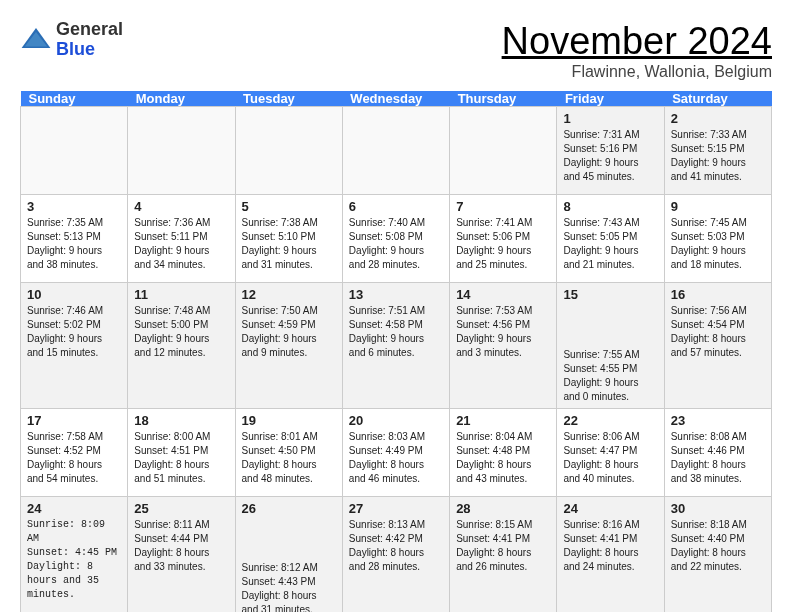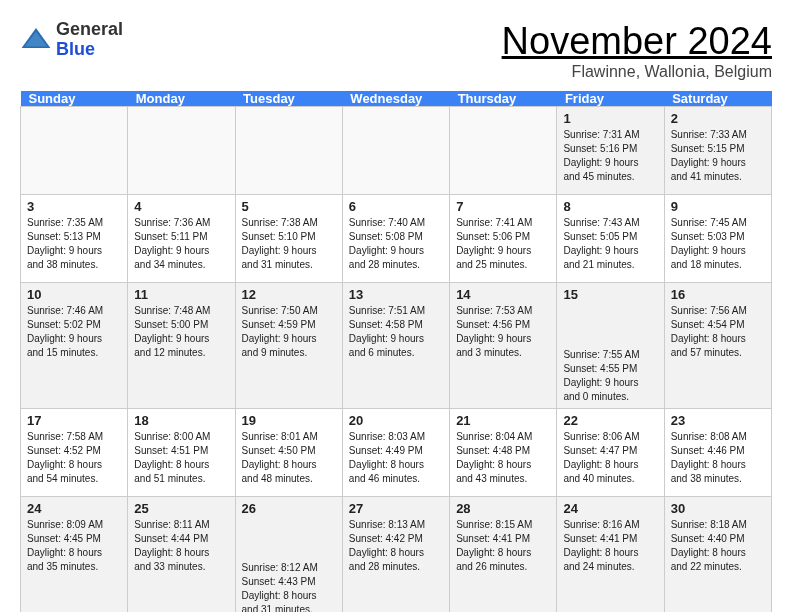--- a/index.html
+++ b/index.html
@@ -276,21 +276,21 @@
         <td>
           <span class="day-number">23</span>
           <div class="day-info" style="white-space: pre-line;">Sunrise: 8:08 AM
 Sunset: 4:46 PM
 Daylight: 8 hours and 38 minutes.</div>
         </td>
       </tr>
       <tr>
         <td>
           <span class="day-number">24</span>
-          <div class="day-info" style="white-space: pre-line;">Sunrise: 8:09 AM
+          <div class="day-info" style="white-space: pre-line; font-family: Liberation Mono, monospace;">Sunrise: 8:09 AM
 Sunset: 4:45 PM
 Daylight: 8 hours and 35 minutes.</div>
         </td>
         <td>
           <span class="day-number">25</span>
           <div class="day-info" style="white-space: pre-line;">Sunrise: 8:11 AM
 Sunset: 4:44 PM
 Daylight: 8 hours and 33 minutes.</div>
         </td>
         <td>

